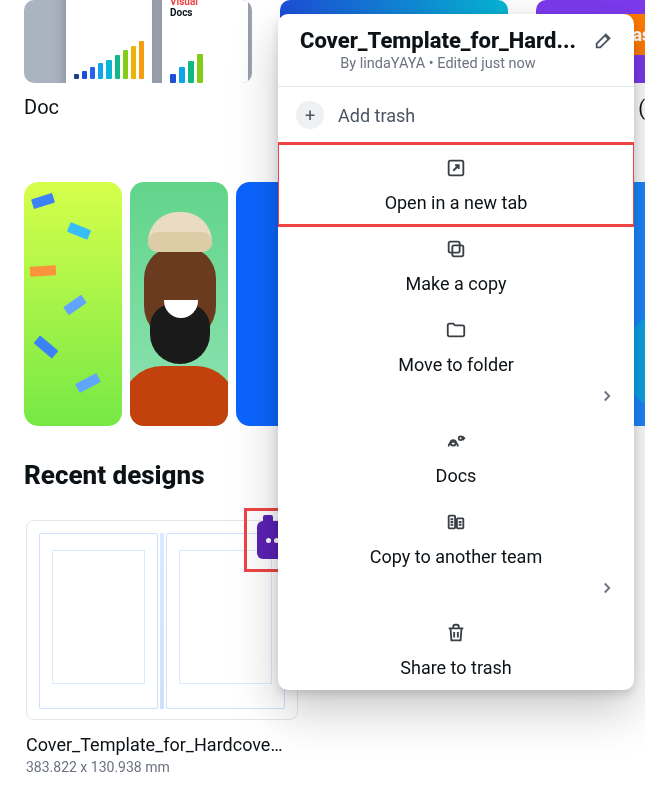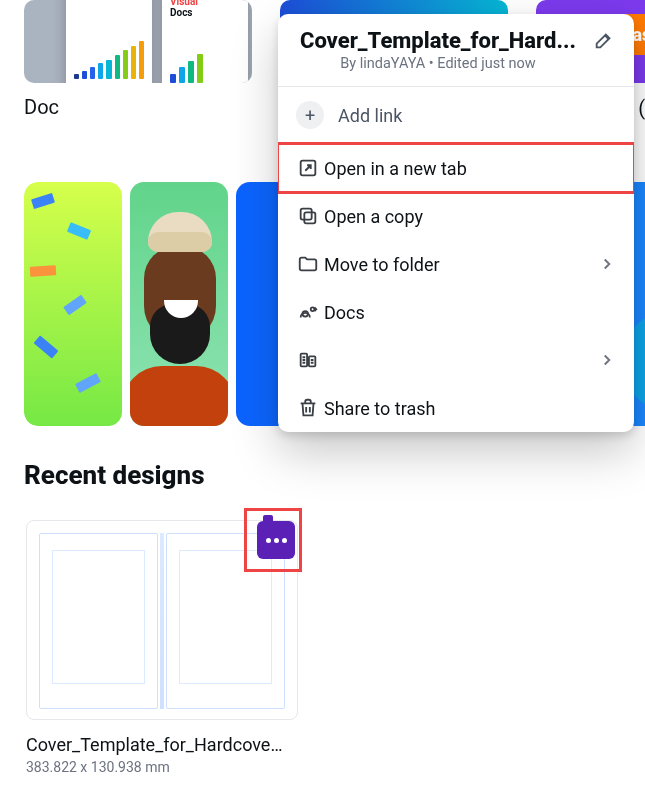--- a/index.html
+++ b/index.html
@@ -272,25 +272,26 @@
     padding: 14px 18px;
   }
   .plus-chip {
     width:28px; height:28px; border-radius:50%;
     background:#eef0f2; color:#4b5563;
     display:flex; align-items:center; justify-content:center;
     font-size:18px; cursor:pointer;
   }
   .tags-label { font-size:18px; color:#4b5563; }
   .menu-item {
-    display:flex; align-items:center; gap:4px;
+    display:flex; align-items:center; gap:12px;
     padding: 12px 18px;
     font-size:18px;
     color:#0d1216;
     cursor:pointer;
+    flex-direction:column;
   }
   .menu-item .chev {
     margin-left:auto; color:#6b7280;
   }
   .menu-item .ico {
     width:24px; height:24px; display:flex;
     align-items:center; justify-content:center;
     color:#3a3f45;
   }
   .menu-item.highlighted {
@@ -396,42 +397,42 @@
         <svg width="22" height="22" viewBox="0 0 24 24" fill="none" stroke="currentColor" stroke-width="2">
           <path d="M4 20h4l10-10-4-4L4 16v4z"></path>
             <path d="M13 7l4 4"></path>
         </svg>
       </div>
     </div>
     <div class="divider"></div>
 
     <div class="tags-row">
       <div class="plus-chip">+</div>
-      <div class="tags-label">Add link</div>
+      <div class="tags-label">Add trash</div>
     </div>
     <div class="divider"></div>
 
     <div class="menu-item highlighted">
       <span class="ico">
         <svg width="22" height="22" viewBox="0 0 24 24" fill="none" stroke="currentColor" stroke-width="2">
           <rect x="4" y="4" width="16" height="16" rx="2"></rect>
           <path d="M9 15l6-6M11 9h4v4"></path>
         </svg>
       </span>
       <span>Open in a new tab</span>
     </div>
 
     <div class="menu-item">
       <span class="ico">
         <svg width="22" height="22" viewBox="0 0 24 24" fill="none" stroke="currentColor" stroke-width="2">
           <rect x="8" y="8" width="12" height="12" rx="2"></rect>
           <rect x="4" y="4" width="12" height="12" rx="2"></rect>
         </svg>
       </span>
-      <span>Open a copy</span>
+      <span>Make a copy</span>
     </div>
 
     <div class="menu-item">
       <span class="ico">
         <svg width="22" height="22" viewBox="0 0 24 24" fill="none" stroke="currentColor" stroke-width="2">
           <path d="M3 7a2 2 0 012-2h4l2 2h8a2 2 0 012 2v8a2 2 0 01-2 2H5a2 2 0 01-2-2V7z"></path>
         </svg>
       </span>
       <span>Move to folder</span>
       <span class="chev">
@@ -455,20 +456,21 @@
 
 
     <div class="menu-item">
       <span class="ico">
         <svg width="22" height="22" viewBox="0 0 24 24" fill="none" stroke="currentColor" stroke-width="2">
           <rect x="4" y="5" width="7" height="14" rx="1"></rect>
           <rect x="13" y="8" width="7" height="11" rx="1"></rect>
           <path d="M6 9h3M6 12h3M6 15h3M15 12h3M15 15h3"></path>
         </svg>
       </span>
+      <span>Copy to another team</span>
       <span class="chev">
         <svg width="18" height="18" viewBox="0 0 24 24" fill="none" stroke="currentColor" stroke-width="2.5">
             <path d="M9 6l6 6-6 6"></path>
           </svg>
       </span>
     </div>
 
     <div class="menu-item">
       <span class="ico">
         <svg width="22" height="22" viewBox="0 0 24 24" fill="none" stroke="currentColor" stroke-width="2">

